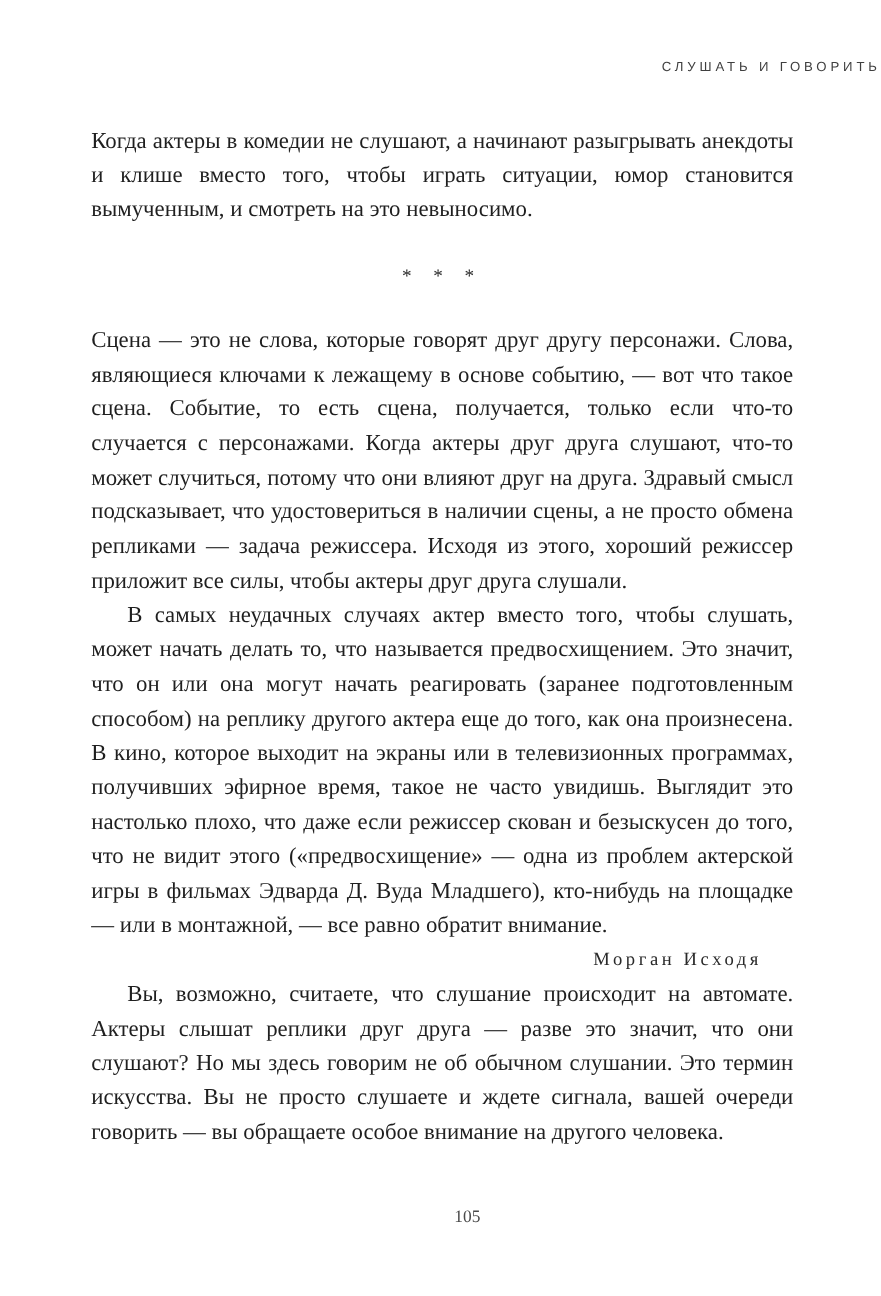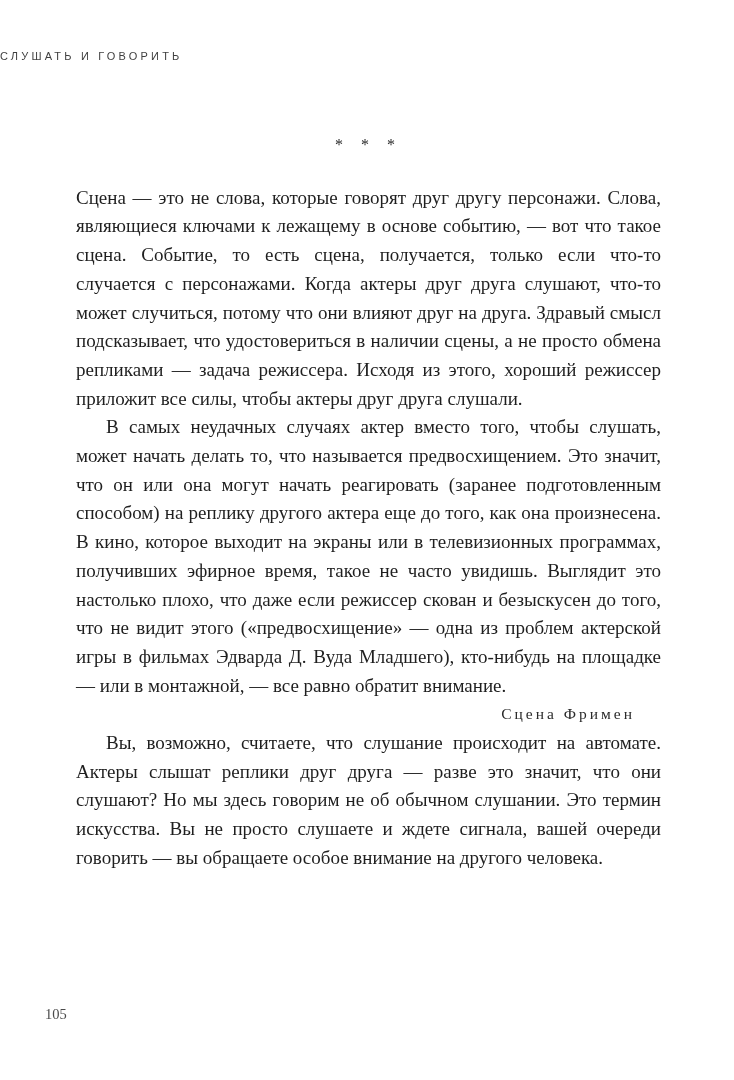--- a/index.html
+++ b/index.html
@@ -14,21 +14,21 @@
     background: #ffffff;
     overflow: hidden;
     font-family: "Liberation Serif", serif;
     color: #1f1f1f;
   }
   .running-head {
     position: absolute;
     top: 50px;
     left: 0;
     right: 0;
-    text-align: left;
+    text-align: right;
     font-family: "Liberation Sans", sans-serif;
     font-size: 11px;
     letter-spacing: 3.2px;
     color: #3f3f3f;
     text-transform: uppercase;
   }
   .page-body {
     position: absolute;
     top: 104px;
     left: 76px;
@@ -63,35 +63,36 @@
     font-size: 15.5px;
     letter-spacing: 3px;
     line-height: 28.7px;
     color: #2a2a2a;
   }
   .folio {
     position: absolute;
     top: 1006px;
     left: 0;
     right: 0;
-    text-align: left;
+    text-align: center;
     font-family: "Liberation Serif", serif;
     font-size: 14.5px;
     color: #4a4a4a;
     margin-left: 45px;
   }
 </style>
 </head>
 <body>
 
 <div class="page">
   <div class="running-head">СЛУШАТЬ И ГОВОРИТЬ</div>
 
   <div class="page-body">
+      <p class="para text"><span>Когда актеры в комедии не слушают, а начинают разыгрывать анекдоты и клише вместо того, чтобы играть ситуации, юмор становится вымученным, и смотреть на это невыносимо.</span></p>
       <p class="para separator"><span>* * *</span></p>
       <p class="para text"><span>Сцена — это не слова, которые говорят друг другу персонажи. Слова, являющиеся ключами к лежащему в основе событию, — вот что такое сцена. Событие, то есть сцена, получается, только если что-то </span><span class="em">случается</span><span> с персонажами. Когда актеры друг друга </span><span class="em">слушают</span><span>, что-то может </span><span class="em">случиться</span><span>, потому что они влияют друг на друга. Здравый смысл подсказывает, что удостовериться в наличии сцены, а не просто обмена репликами — задача режиссера. Исходя из этого, хороший режиссер приложит все силы, чтобы актеры друг друга слушали.</span></p>
       <p class="para text indent"><span>В самых неудачных случаях актер вместо того, чтобы слушать, может начать делать то, что называется предвосхищением. Это значит, что он или она могут начать реагировать (заранее подготовленным способом) на реплику другого актера еще до того, как она произнесена. В кино, которое выходит на экраны или в телевизионных программах, получивших эфирное время, такое не часто увидишь. Выглядит это настолько плохо, что даже если режиссер скован и безыскусен до того, что не видит этого («предвосхищение» — одна из проблем актерской игры в фильмах Эдварда Д. Вуда Младшего), кто-нибудь на площадке — или в монтажной, — все равно обратит внимание.</span></p>
-      <p class="para attribution"><span>Сцена Фримен</span></p>
+      <p class="para attribution"><span>Морган Исходя</span></p>
       <p class="para text indent"><span>Вы, возможно, считаете, что слушание происходит на автомате. Актеры слышат реплики друг друга — разве это значит, что они слушают? Но мы здесь говорим не об обычном слушании. Это термин искусства. Вы не просто слушаете и ждете сигнала, вашей очереди говорить — вы обращаете особое внимание на другого человека.</span></p>
     </div>
 
   <div class="folio">105</div>
 </div>
 
 </body></html>

